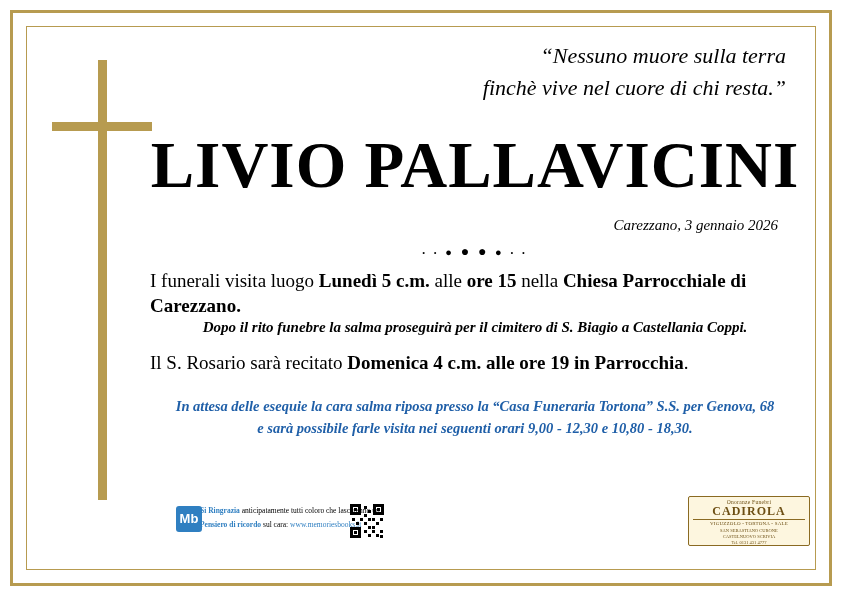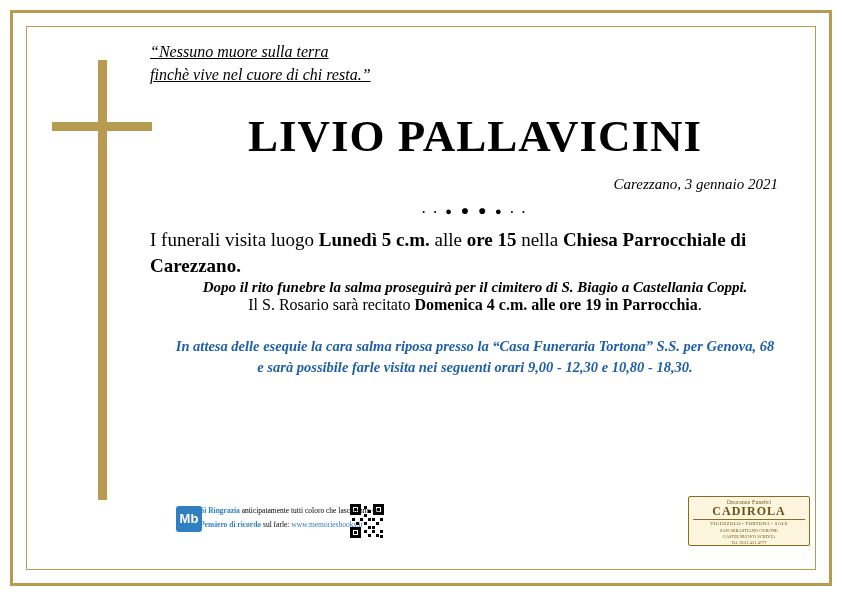--- a/index.html
+++ b/index.html
@@ -66,34 +66,33 @@
   }
 
   .content {
     position: absolute;
     left: 150px;
     top: 40px;
     width: 650px;
   }
 
   .quote {
-    text-align: left;
+    text-align: right;
     font-style: italic;
-    font-size: 16px;
+    font-size: 22px;
     line-height: 1.45;
     padding-right: 14px;
     color: #000;
-    text-decoration: underline;
   }
 
   .name {
     text-align: center;
     font-family: "Liberation Serif", serif;
     font-weight: bold;
-    font-size: 45px;
+    font-size: 65px;
     letter-spacing: 1px;
     margin-top: 24px;
     margin-bottom: 6px;
     white-space: nowrap;
     color: #000;
   }
 
   .passed {
     text-align: center;
     font-size: 19px;
@@ -130,22 +129,23 @@
   .funeral b { font-weight: bold; }
 
   .burial {
     text-align: center;
     font-style: italic;
     font-weight: bold;
     font-size: 15px;
   }
 
   .rosary {
-    text-align: center;
-    font-size: 16px;
+    text-align: left;
+    font-size: 19px;
+    margin-top: 16px;
   }
   .rosary b { font-weight: bold; }
 
   .wake {
     text-align: center;
     color: #1f5fa8;
     font-weight: bold;
     font-style: italic;
     font-size: 14.5px;
     line-height: 1.5;
@@ -255,21 +255,21 @@
   <div class="content">
 
     <div class="quote">
       <div>“Nessuno muore sulla terra</div>
       <div>finchè vive nel cuore di chi resta.”</div>
     </div>
 
     <div class="name">LIVIO PALLAVICINI</div>
 
 
-    <div class="place-date">Carezzano, 3 gennaio 2021</div>
+    <div class="place-date">Carezzano, 3 gennaio 2026</div>
 
     <div class="divider">
       <span class="d-small">•</span>
       <span class="d-small">•</span>
       <span class="d-mid">●</span>
       <span class="d-big">●</span>
       <span class="d-big">●</span>
       <span class="d-mid">●</span>
       <span class="d-small">•</span>
       <span class="d-small">•</span>
@@ -294,21 +294,21 @@
 
   <div class="footer">
 
     <div class="mb-logo">Mb</div>
 
     <div class="mb-text">
       <div>
         <b class="blue">Si Ringrazia</b><span> anticipatamente tutti coloro che lasceranno un</span>
       </div>
       <div>
-        <b class="blue">Pensiero di ricordo</b><span> sul farle: </span><span class="blue">www.memoriesbooks.it</span>
+        <b class="blue">Pensiero di ricordo</b><span> sul cara: </span><span class="blue">www.memoriesbooks.it</span>
       </div>
     </div>
 
     <div class="qr">
       <div class="cell" style="left:0px;  top:0px;  width:11px; height:3px;"></div>
       <div class="cell" style="left:0px;  top:0px;  width:3px;  height:11px;"></div>
       <div class="cell" style="left:8px;  top:0px;  width:3px;  height:11px;"></div>
       <div class="cell" style="left:0px;  top:8px;  width:11px; height:3px;"></div>
       <div class="cell" style="left:4px;  top:4px;  width:3px;  height:3px;"></div>
       <div class="cell" style="left:23px; top:0px;  width:11px; height:3px;"></div>

